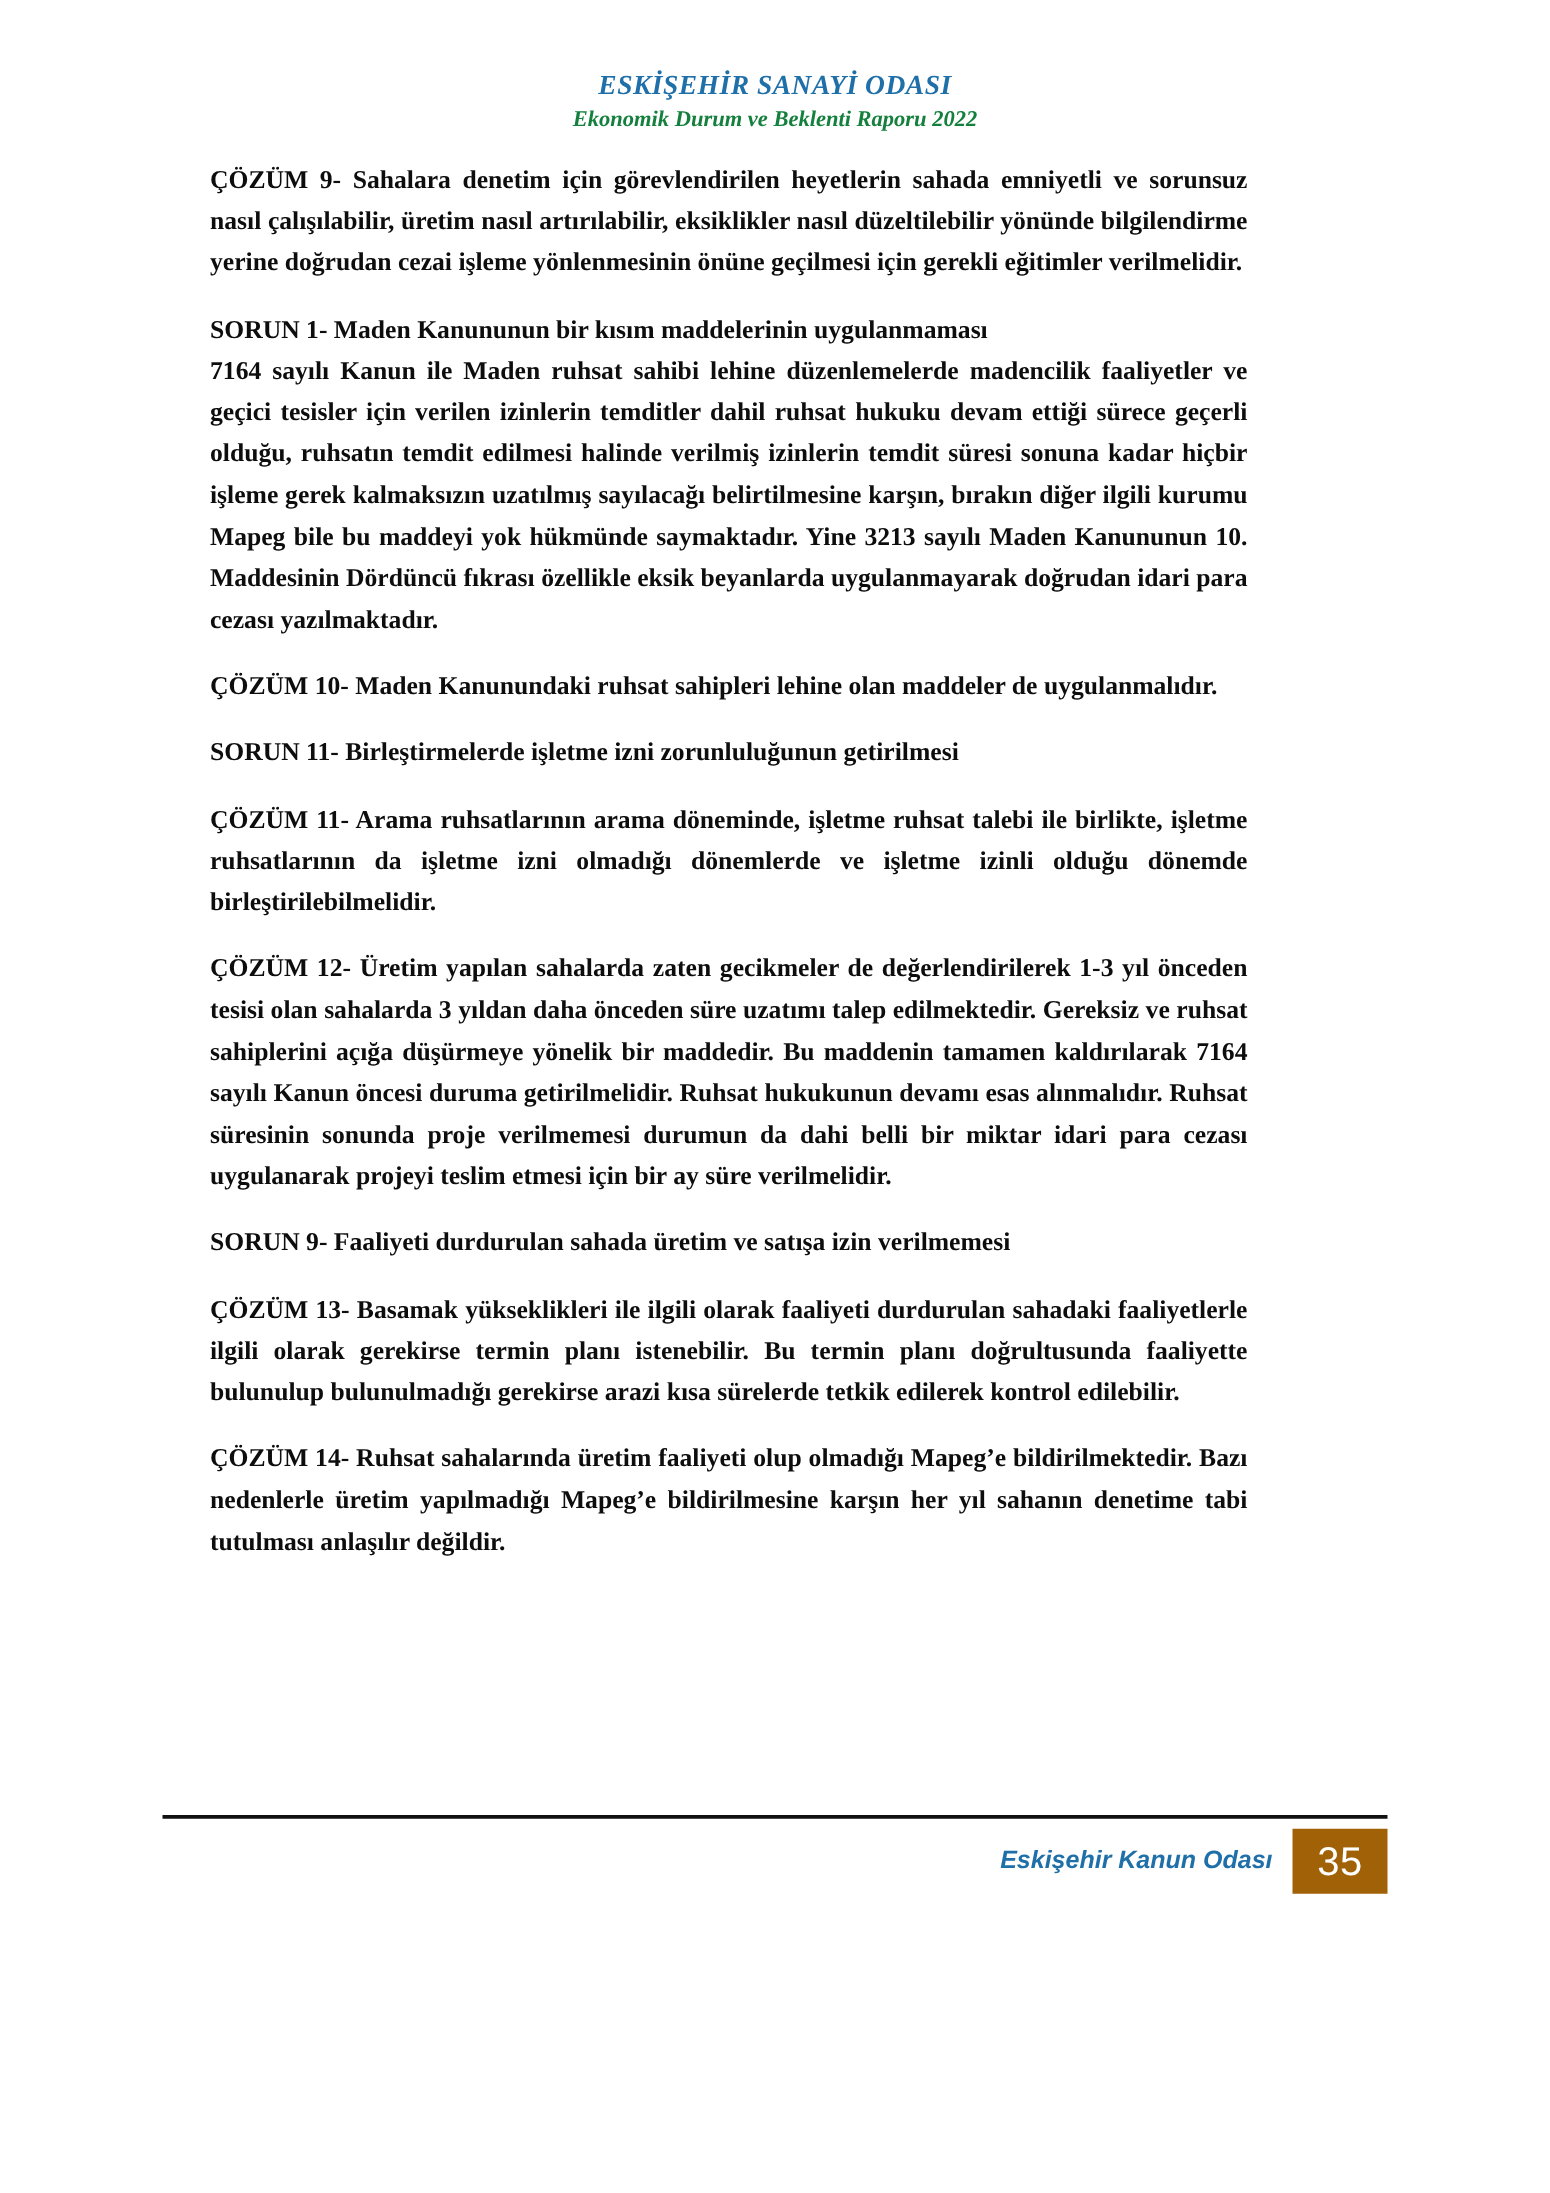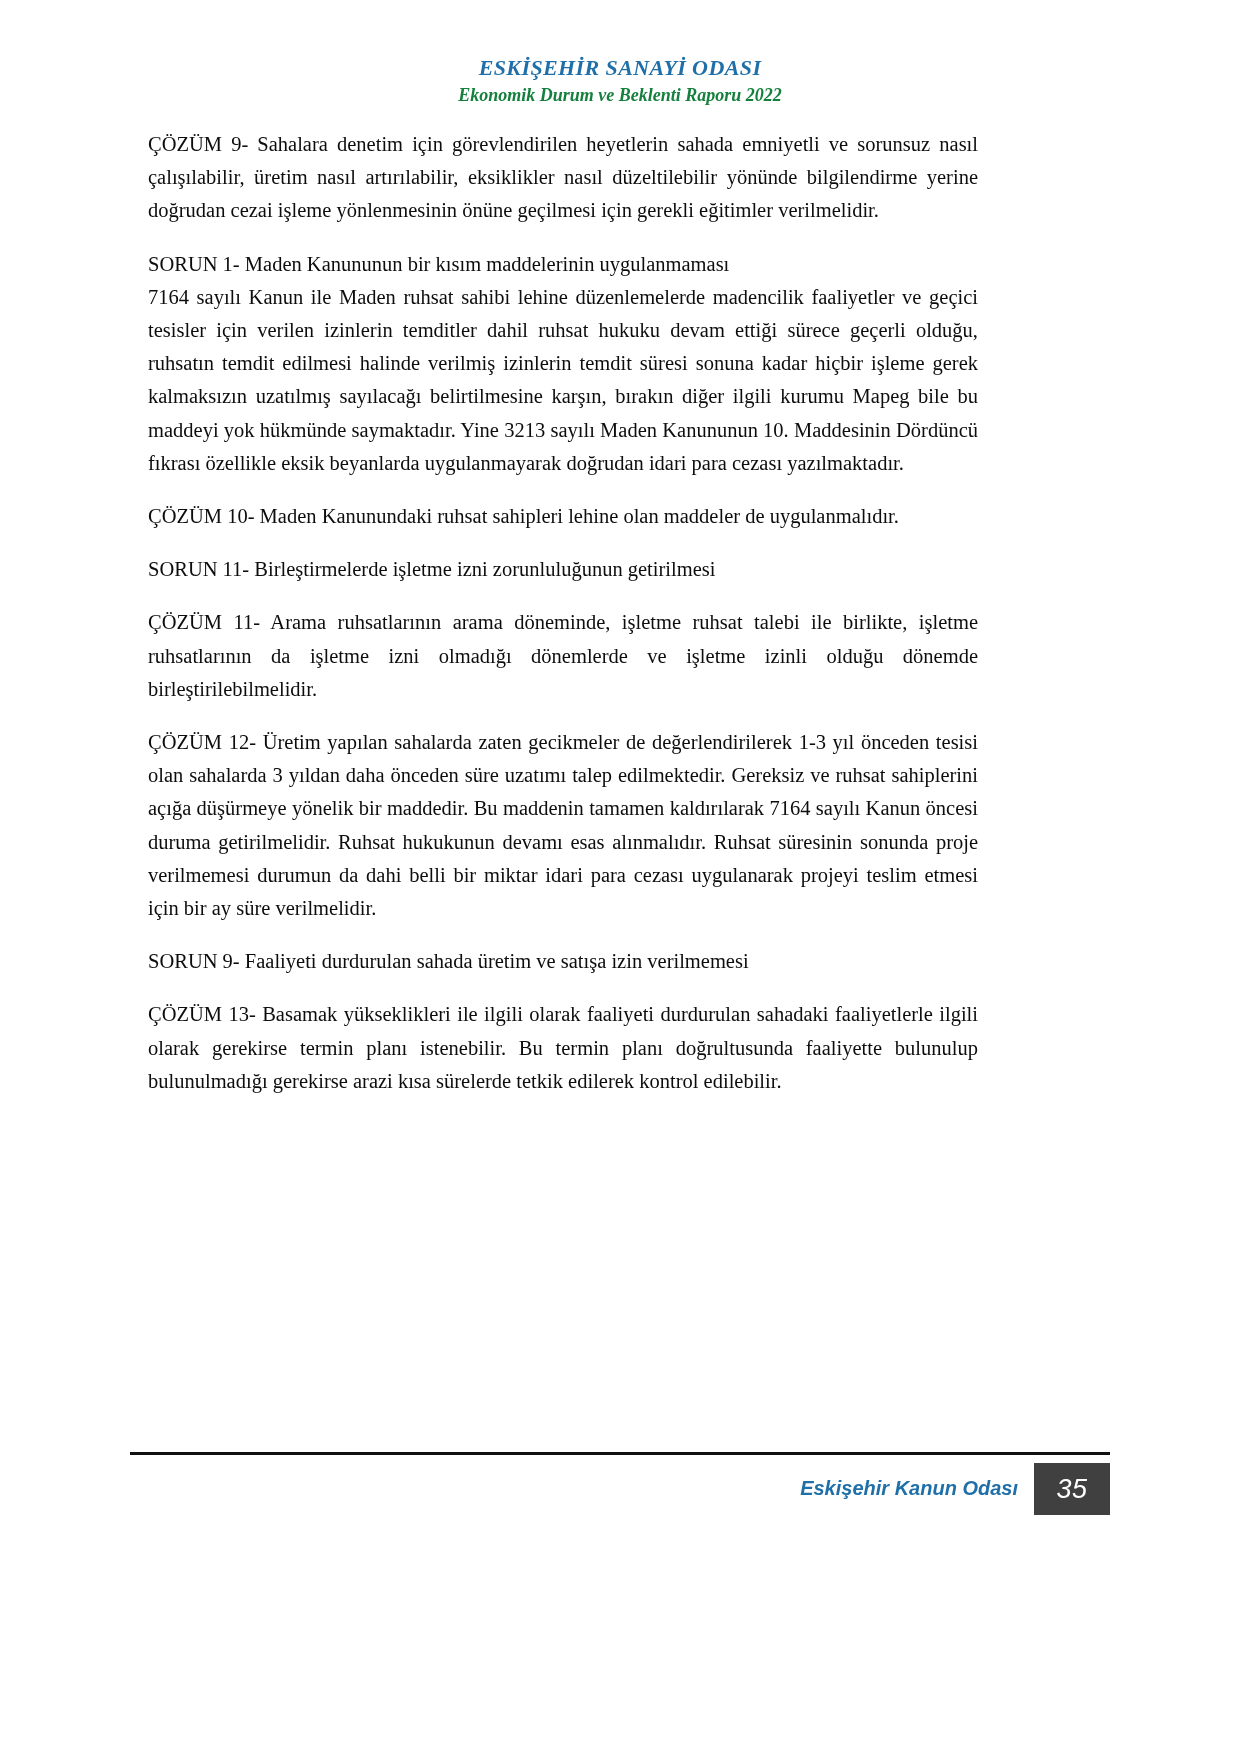--- a/index.html
+++ b/index.html
@@ -47,22 +47,23 @@
     font-size: 18px;
     color: #15803d;
     line-height: 1.35;
     margin-top: 3px;
   }
 
   
   .content {
     position: absolute;
     top: 128px;
-    left: 148px;
+    left: 168px;
     width: 830px;
+    font-weight: bold;
   }
   .para {
     font-size: 20.5px;
     line-height: 1.62;
     color: #0d0d0d;
     text-align: justify;
     text-justify: inter-word;
     margin: 0 0 20px 0;
     hyphens: none;
   }
@@ -99,30 +100,29 @@
     font-size: 20px;
     color: #1f6fa8;
     white-space: nowrap;
   }
   .footer-pagebox {
     position: absolute;
     right: 0;
     top: 0;
     width: 76px;
     height: 52px;
-    background: #404040;
+    background: #a16207;
     color: #ffffff;
     display: flex;
     align-items: center;
     justify-content: center;
     font-family: "Liberation Sans", "DejaVu Sans", sans-serif;
-    font-size: 27px;
+    font-size: 32px;
     font-weight: normal;
     letter-spacing: 0.5px;
-    font-style: italic;
   }
 </style>
 </head>
 <body>
 
 <div class="page">
 
   <div class="header">
     <div class="header-title">ESKİŞEHİR SANAYİ ODASI</div>
     <div class="header-subtitle">Ekonomik Durum ve Beklenti Raporu 2022</div>
@@ -143,20 +143,21 @@
     <p class="para">ÇÖZÜM 11- Arama ruhsatlarının arama döneminde, işletme ruhsat talebi ile birlikte, işletme ruhsatlarının da işletme izni olmadığı dönemlerde ve işletme izinli olduğu dönemde birleştirilebilmelidir.</p>
 
 
     <p class="para">ÇÖZÜM 12- Üretim yapılan sahalarda zaten gecikmeler de değerlendirilerek 1-3 yıl önceden tesisi olan sahalarda 3 yıldan daha önceden süre uzatımı talep edilmektedir. Gereksiz ve ruhsat sahiplerini açığa düşürmeye yönelik bir maddedir. Bu maddenin tamamen kaldırılarak 7164 sayılı Kanun öncesi duruma getirilmelidir.  Ruhsat hukukunun devamı esas alınmalıdır. Ruhsat süresinin sonunda proje verilmemesi durumun da dahi belli bir miktar idari para cezası uygulanarak projeyi teslim etmesi için bir ay süre verilmelidir.</p>
 
     <p class="para nojust">SORUN 9- Faaliyeti durdurulan sahada üretim ve satışa izin verilmemesi</p>
 
     <p class="para">ÇÖZÜM 13- Basamak yükseklikleri ile ilgili olarak faaliyeti durdurulan sahadaki faaliyetlerle ilgili olarak gerekirse termin planı istenebilir. Bu termin planı doğrultusunda faaliyette bulunulup bulunulmadığı gerekirse arazi kısa sürelerde tetkik edilerek kontrol edilebilir.</p>
 
 
+    <p class="para">ÇÖZÜM 14- Ruhsat sahalarında üretim faaliyeti olup olmadığı Mapeg’e bildirilmektedir. Bazı nedenlerle üretim yapılmadığı Mapeg’e bildirilmesine karşın her yıl sahanın denetime tabi tutulması anlaşılır değildir.</p>
 
   </div>
 
   <div class="footer-rule"></div>
   <div class="footer">
     <div class="footer-label">Eskişehir Kanun Odası</div>
     <div class="footer-pagebox">35</div>
   </div>
 
 </div>

